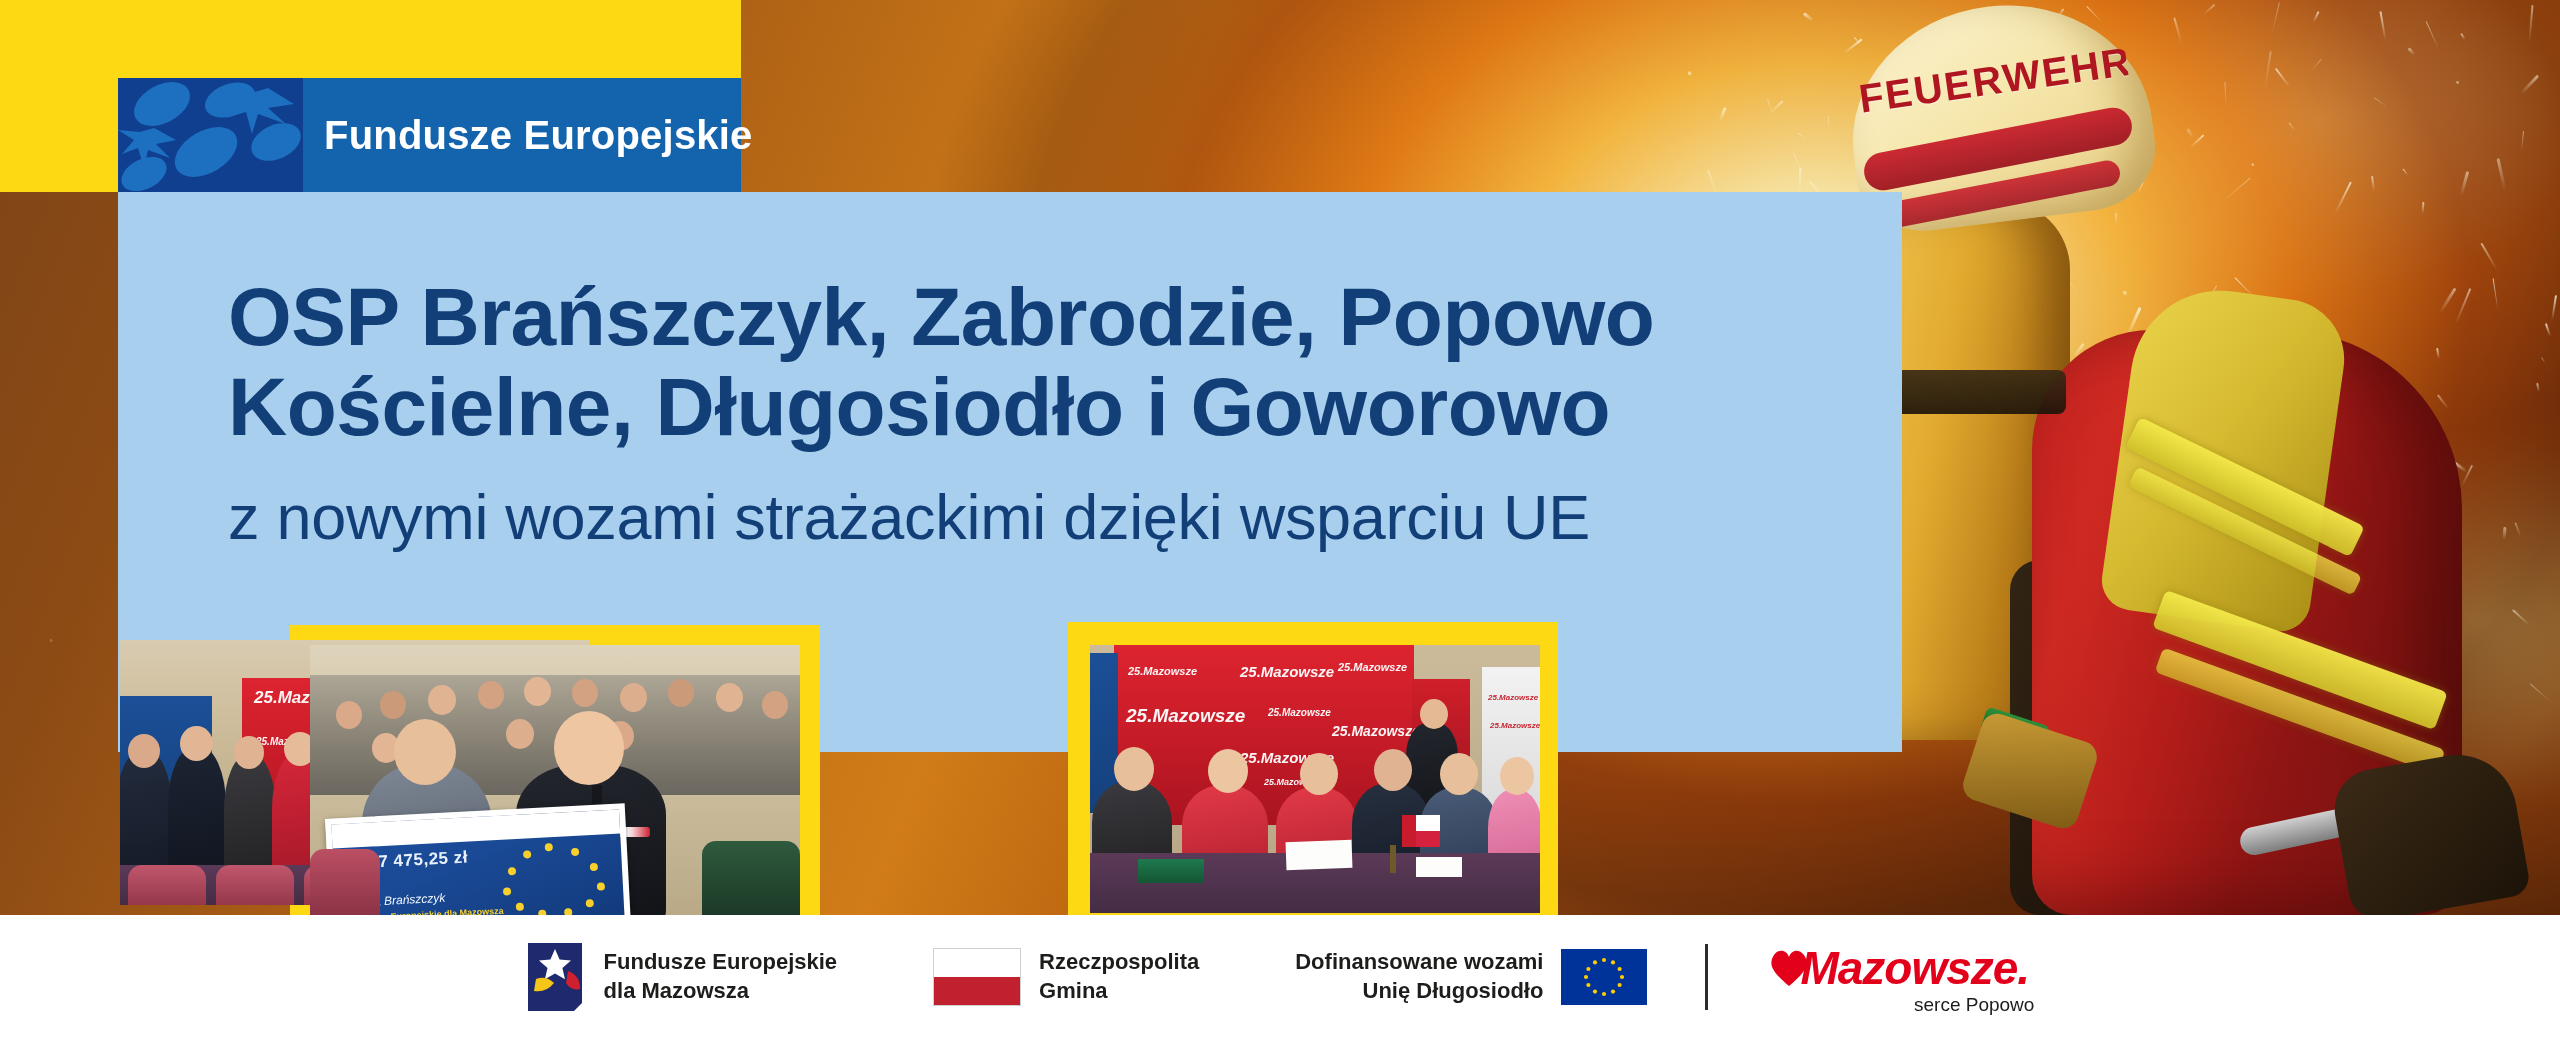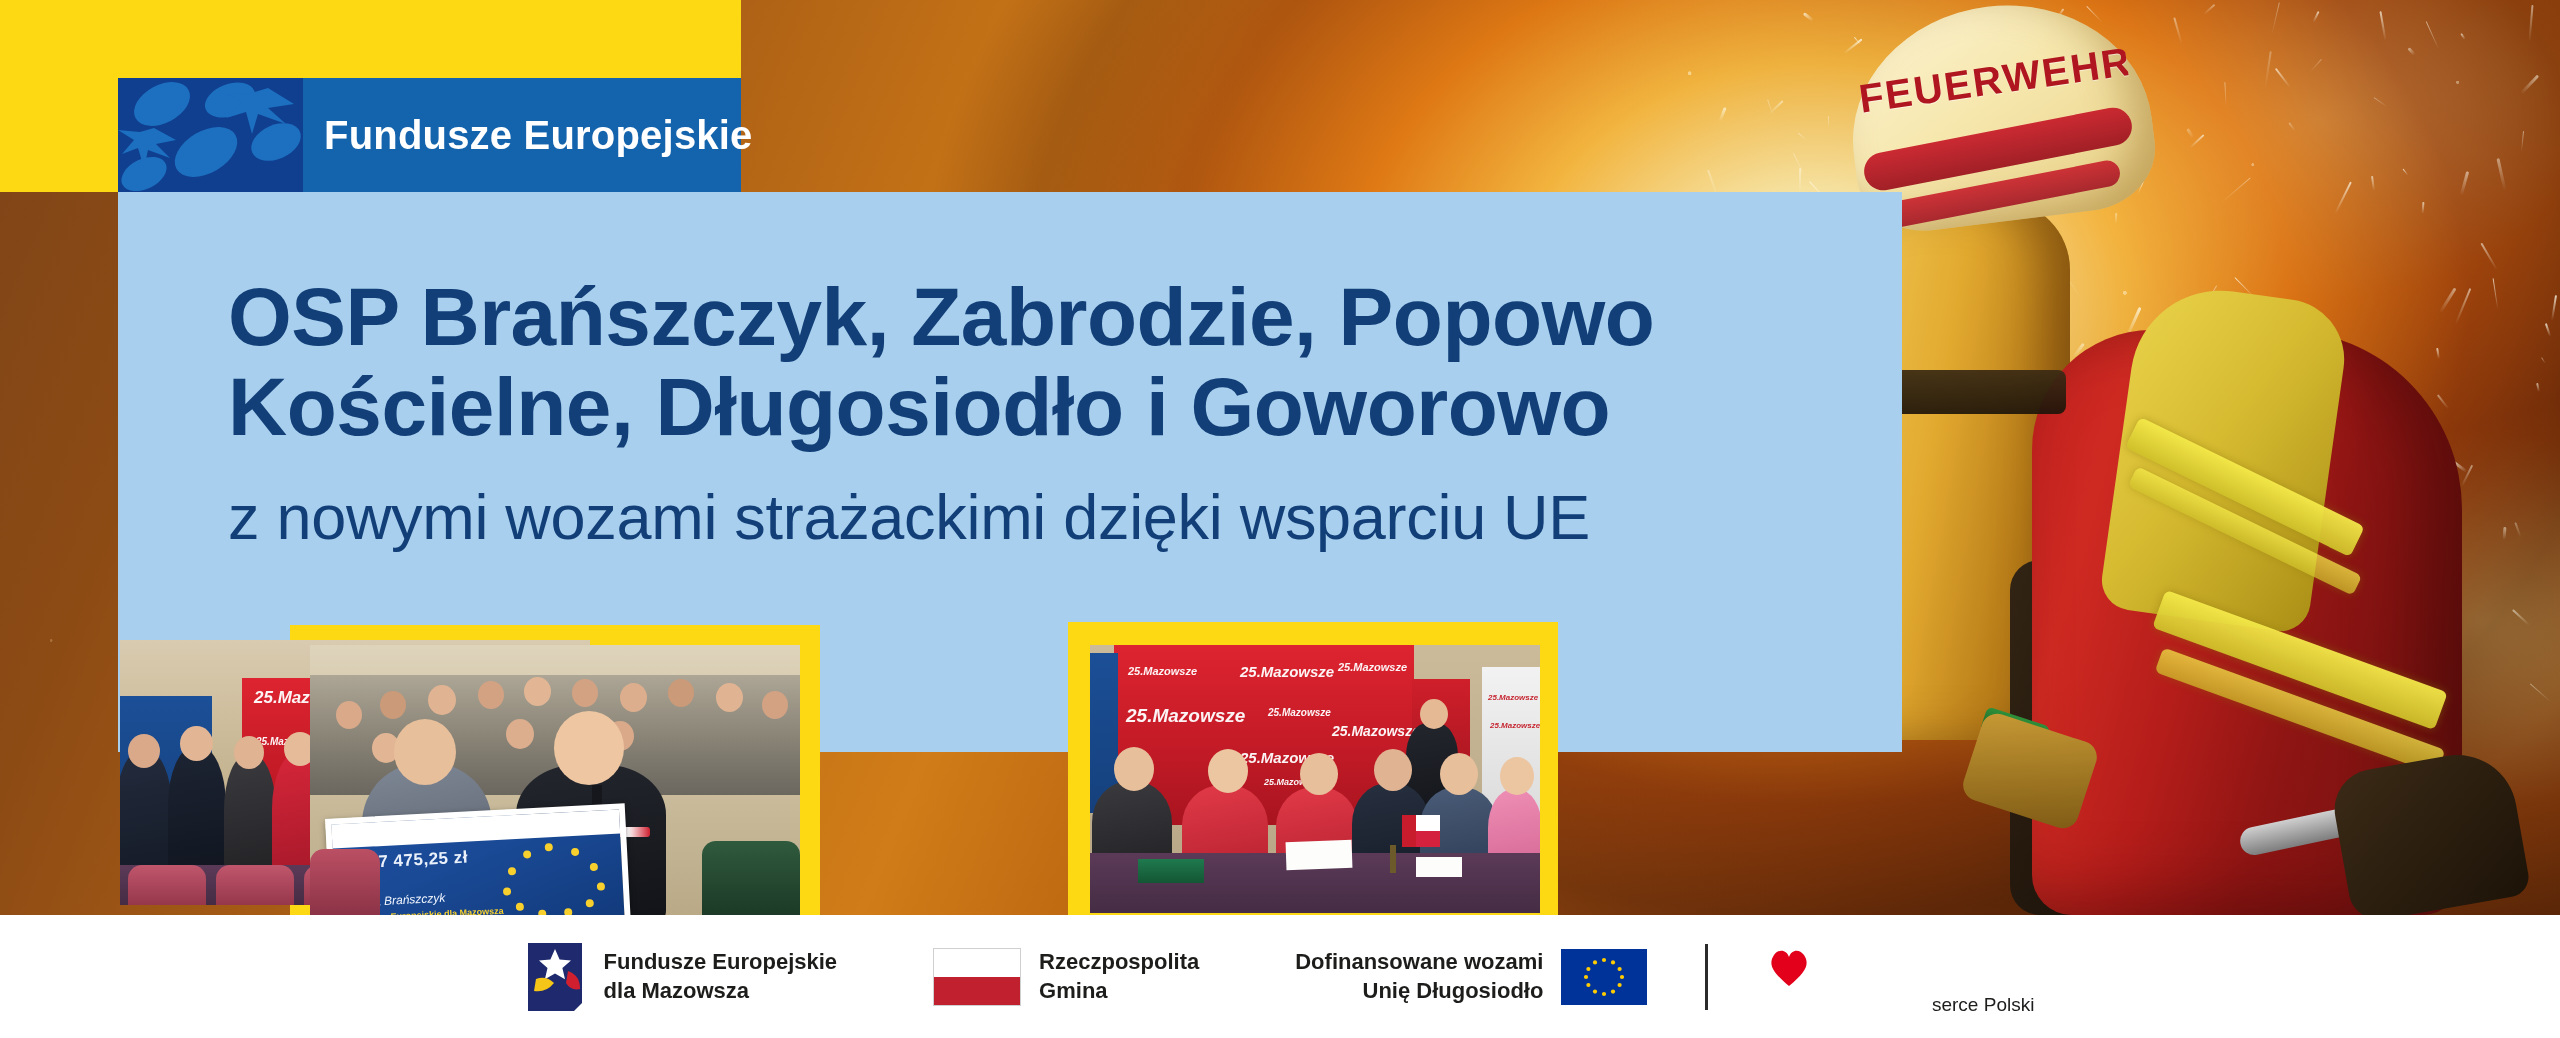--- a/index.html
+++ b/index.html
@@ -697,16 +697,17 @@
       </svg>
     </div>
   </div>
 
   <div class="vbar"></div>
 
   <div class="mazowsze">
     <svg style="position:absolute;left:0;top:4px;" width="46" height="46" viewBox="0 0 46 46" aria-hidden="true">
       <path d="M23 42 C6 28 2 20 8 11 C13 4 21 6 23 13 C25 6 33 4 38 11 C44 20 40 28 23 42 Z" fill="#e2001a"></path>
     </svg>
-    <div class="mz-tag">serce Polski</div>
+    <div class="mz-word" style="left:34px;">Mazowsze.</div>
+    <div class="mz-tag">serce Popowo</div>
   </div>
 
 </div>
 
 </body></html>

